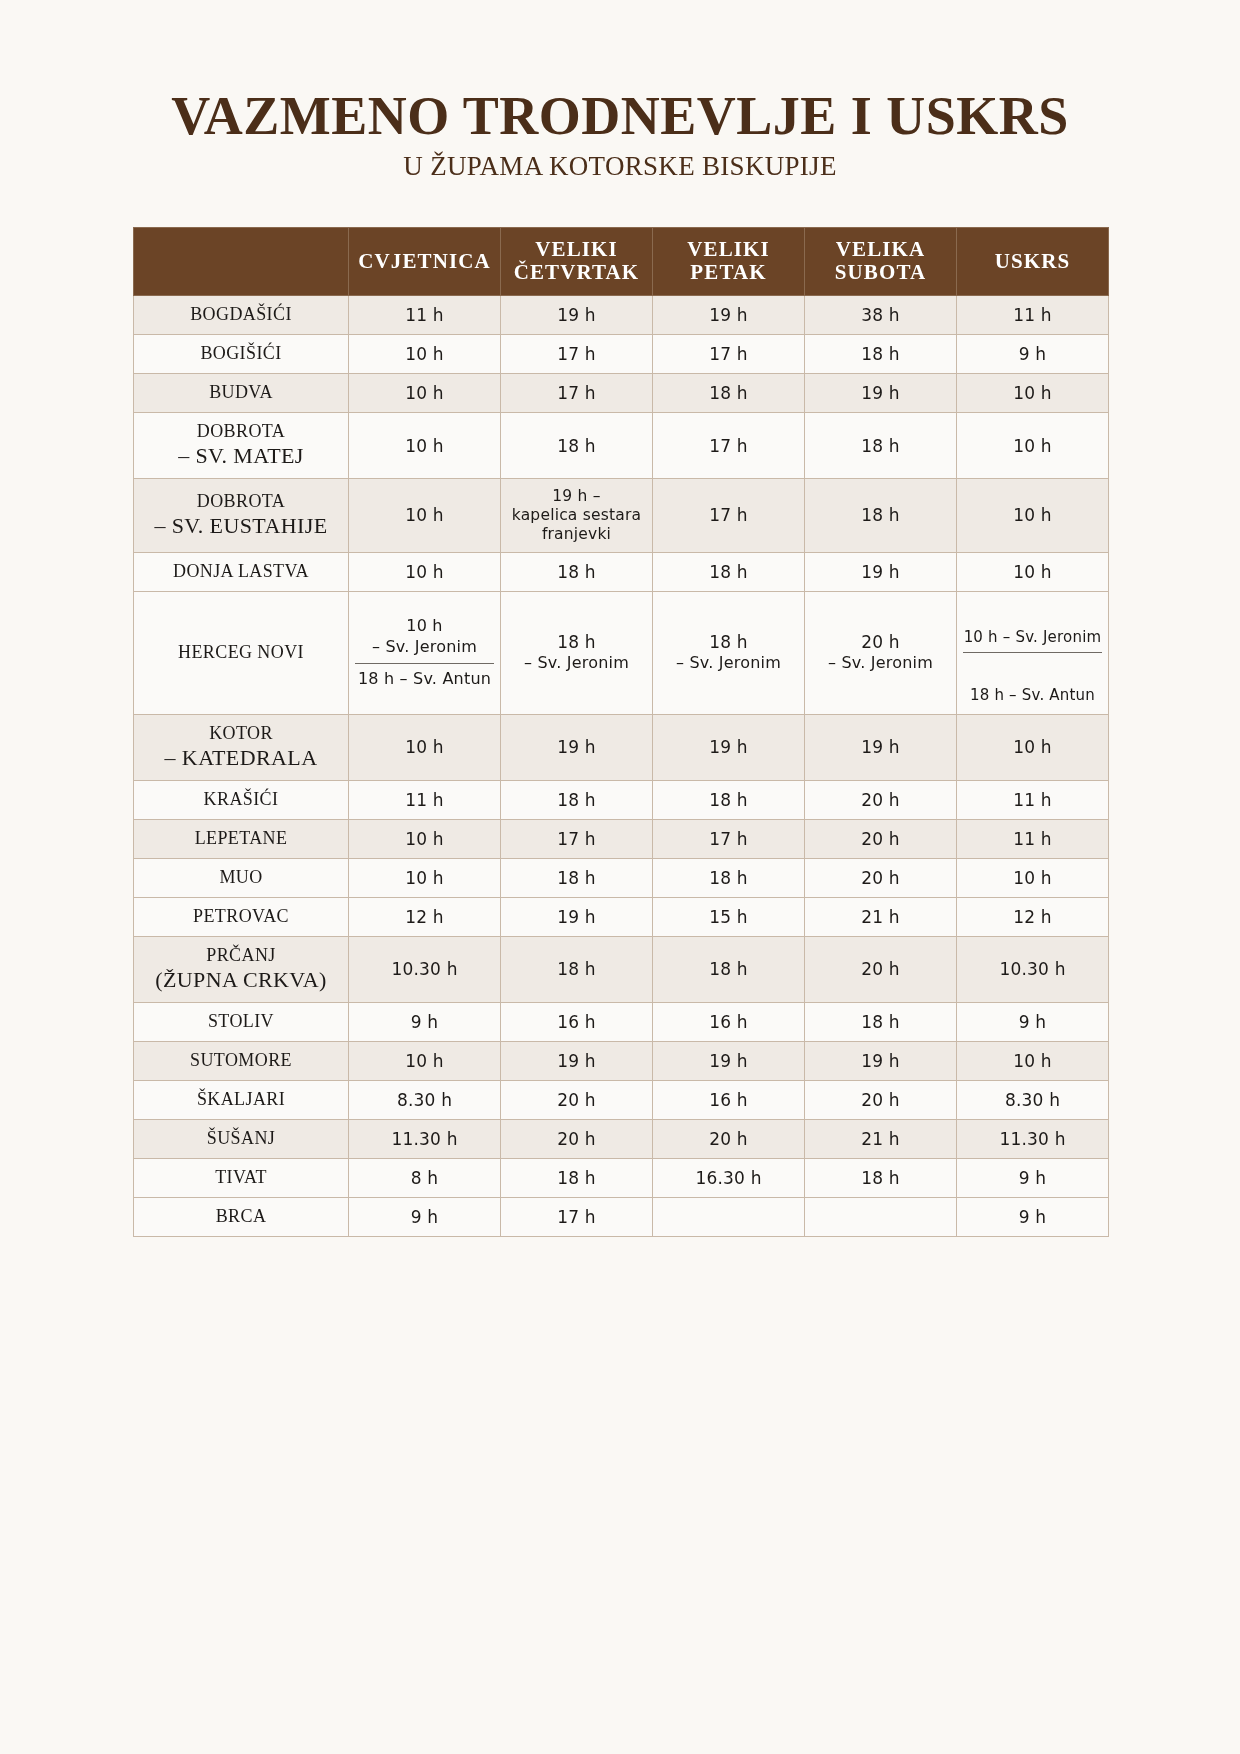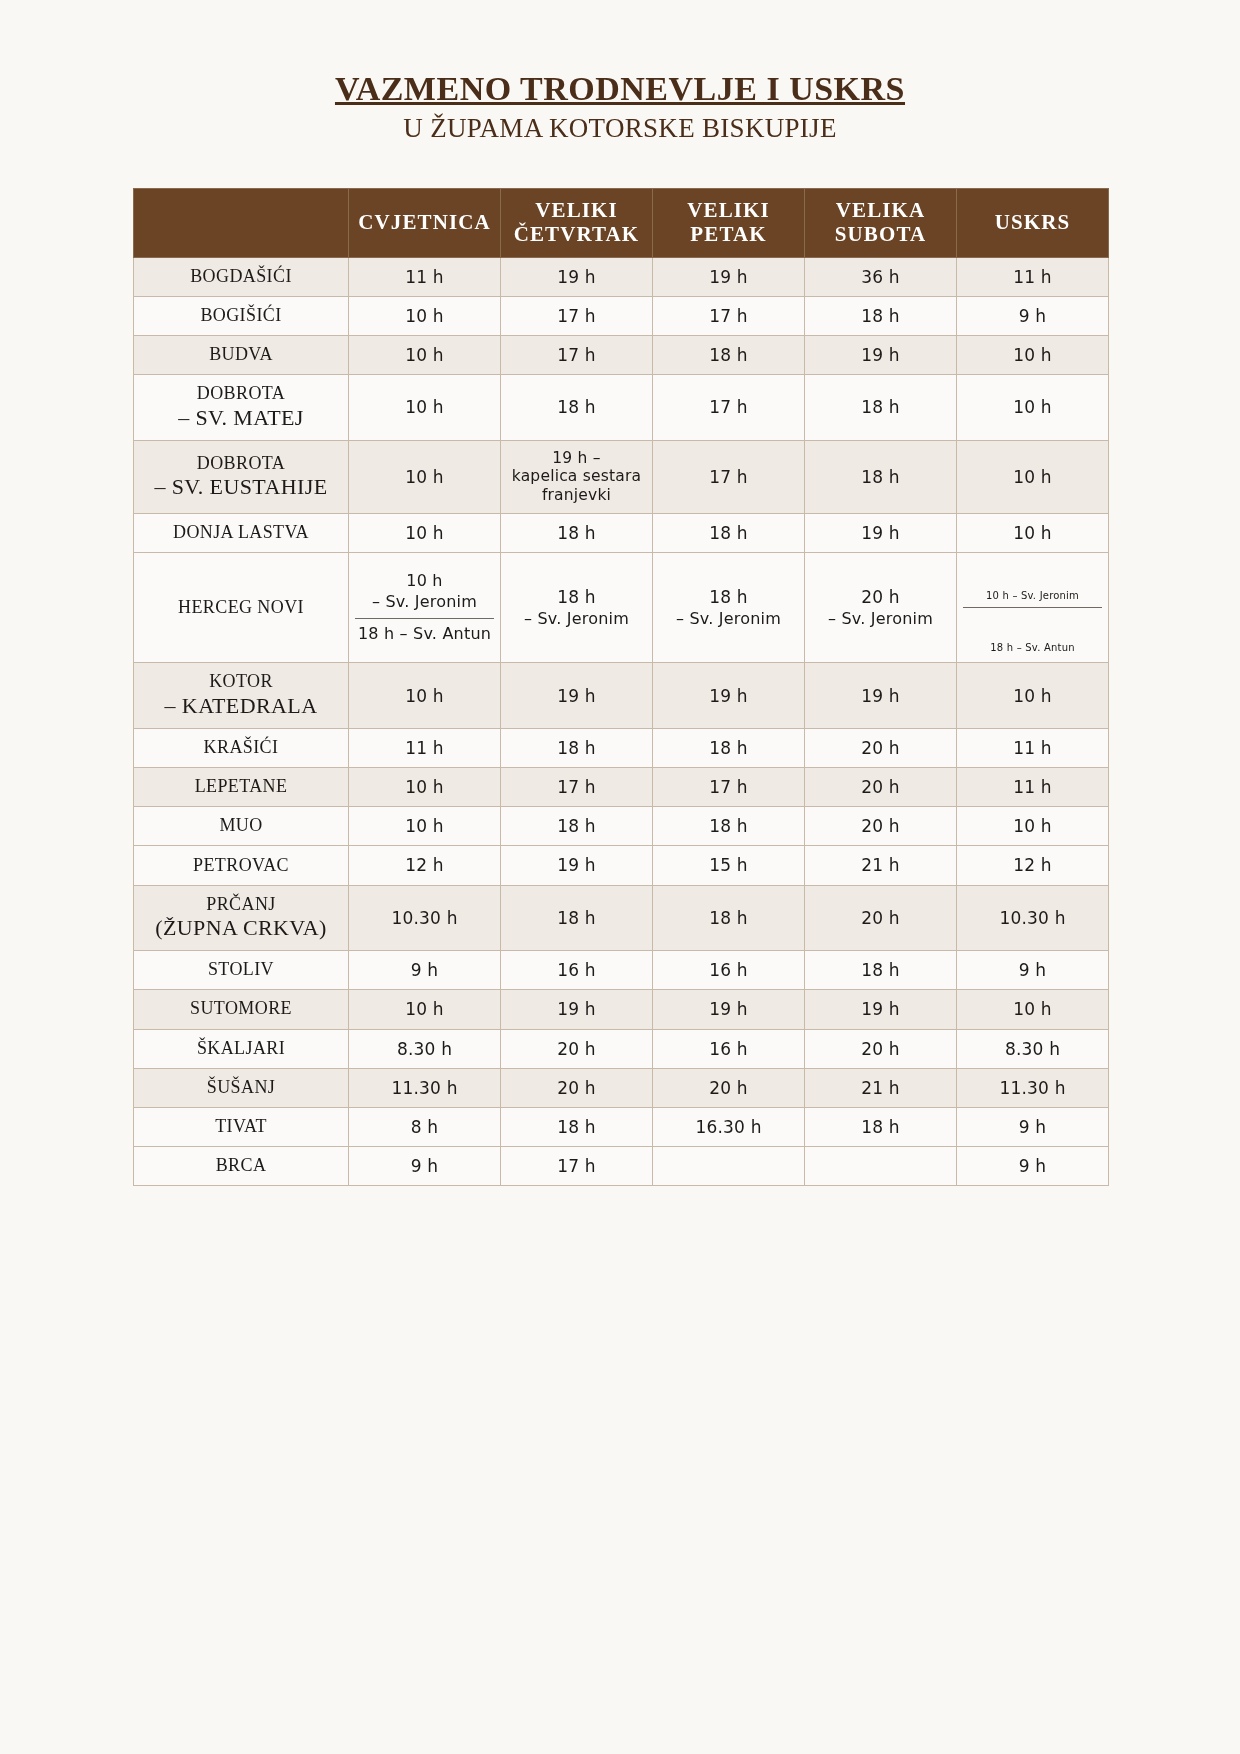--- a/index.html
+++ b/index.html
@@ -29,27 +29,26 @@
   }
   .title-line1 {
     font-size: 31px;
     letter-spacing: 0.5px;
     font-weight: 400;
     line-height: 1.15;
     font-variant: small-caps;
     text-transform: uppercase;
   }
   .title-line2 {
-    font-size: 34px;
+    font-size: 54px;
     font-weight: 700;
     line-height: 1.12;
     letter-spacing: 0.5px;
-    margin-top: 0;
+    margin-top: 16px;
     text-transform: uppercase;
-    text-decoration: underline;
   }
   .title-line3 {
     font-size: 27px;
     font-weight: 400;
     line-height: 1.2;
     margin-top: 4px;
     letter-spacing: 0.3px;
     text-transform: uppercase;
   }
 
@@ -148,21 +147,21 @@
     border-bottom: 1px solid #6f6a64;
   }
   .split .bot {
     padding-top: 5px;
   }
   .split .line {
     display: block;
     font-size: 16px;
     white-space: nowrap;
   }
-  .split-small .line { font-size: 10px; margin-top: 28px; }
+  .split-small .line { font-size: 15px; margin-top: 28px; }
 </style>
 </head>
 <body>
 
 <div class="page">
 
   <div class="title-block">
     <div class="title-line2">Vazmeno trodnevlje i Uskrs</div>
     <div class="title-line3">u župama Kotorske biskupije</div>
   </div>
@@ -208,21 +207,21 @@
             <td class="val">
               <span class="" style="display: block;">11 h</span>
             </td>
             <td class="val">
               <span class="" style="display: block;">19 h</span>
             </td>
             <td class="val">
               <span class="" style="display: block;">19 h</span>
             </td>
             <td class="val">
-              <span class="" style="display: block;">36 h</span>
+              <span class="" style="display: block;">38 h</span>
             </td>
             <td class="val">
               <span class="" style="display: block;">11 h</span>
             </td>
           </tr>
           <tr class="even">
             <td class="name">
               <span class="nm">Bogišići</span>
             </td>
             <td class="val">

